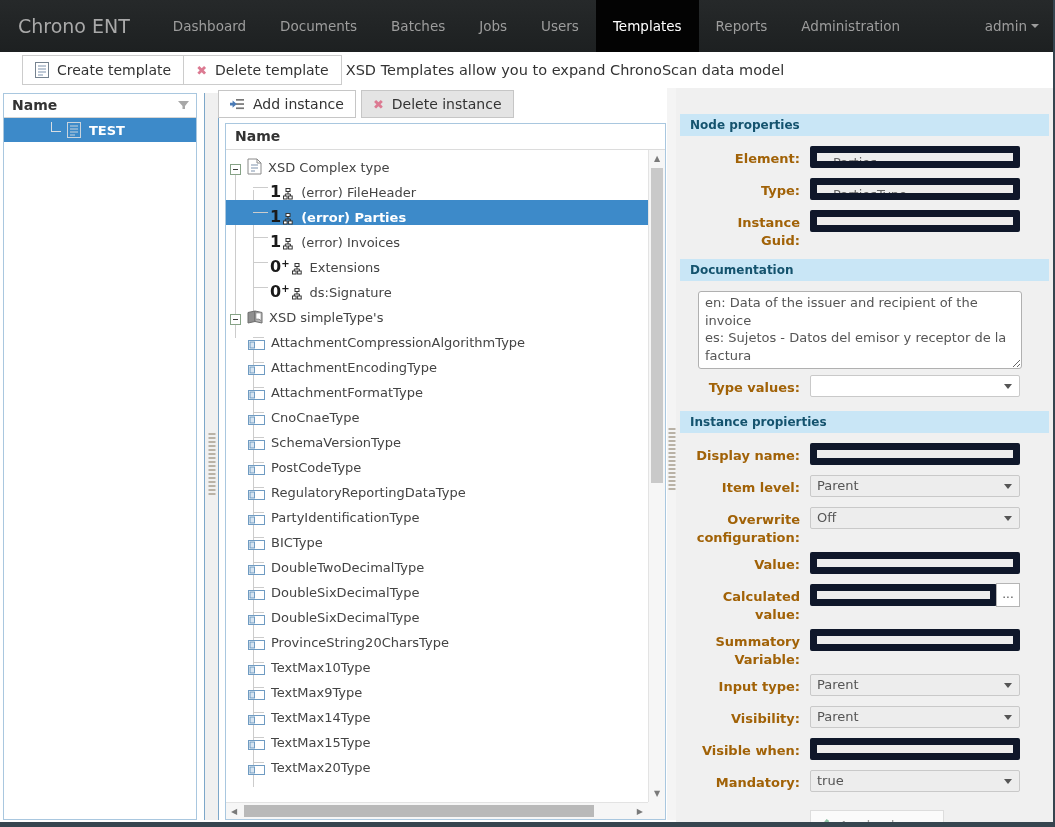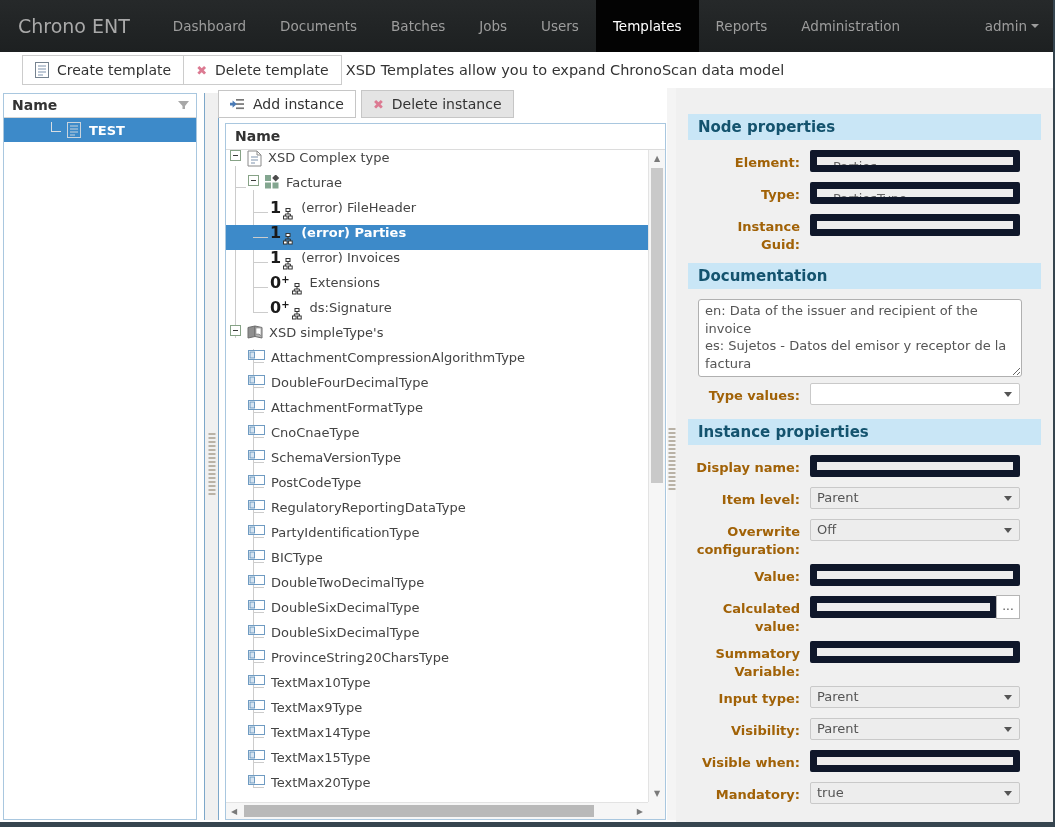--- a/index.html
+++ b/index.html
@@ -55,21 +55,21 @@
   .mid-head { height:26px; line-height:25px; font-size:14px; font-weight:bold; color:#333;
               padding-left:9px; border-bottom:1px solid #dcdcdc; }
   .tree-area { position:absolute; left:0; top:26px; right:17px; bottom:17px; overflow:hidden; }
   #tree-rows { position:relative; width:100%; height:100%; }
   .guide { position:absolute; width:1px; background:#ccc; }
   #guide-a { left:9px;  top:16px;  height:172px; }
   #guide-b { left:27px; top:40px;  height:122px; }
   #guide-c { left:27px; top:199px; height:438px; }
   .tree-row { position:relative; height:25px; display:flex; align-items:center; cursor:pointer; z-index:1; }
   .tick { position:absolute; top:12px; height:1px; background:#ccc; }
-  .row-inner { display:flex; align-items:flex-start; height:25px; }
+  .row-inner { display:flex; align-items:flex-end; height:25px; }
   .depth0 { margin-left:4px; } .depth1 { margin-left:22px; } .depth2 { margin-left:44px; }
   .expander { width:11px; height:11px; border:1px solid #86a286; background:#fff; position:relative;
               margin-right:6px; flex:none; cursor:pointer; }
   .expander::after { content:""; position:absolute; left:2px; right:2px; top:4px; height:1px; background:#3a3a3a; }
   .tlabel { font-size:13px; color:#444; margin-left:6px; white-space:nowrap; }
   .tree-row.selected { background:var(--sel,#3d8ac9); }
   .tree-row.selected .tlabel { color:#fff; font-weight:bold; }
   .badge { font-weight:bold; font-size:16px; color:#1a1a1a; line-height:1; margin-right:1px; }
   .badge sup { font-size:10px; vertical-align:top; line-height:1; }
   .icon { display:inline-flex; flex:none; }
@@ -80,22 +80,22 @@
              border-left:1px solid #e3e3e3; }
   .vthumb { position:absolute; top:18px; left:2px; width:12px; height:315px; background:#c9c9c9; cursor:pointer; }
   .hscroll { position:absolute; left:0; right:17px; bottom:0; height:17px; background:#f6f6f6;
              border-top:1px solid #e3e3e3; }
   .hthumb { position:absolute; left:18px; top:2px; height:12px; width:350px; background:#b9b9b9; cursor:pointer; }
   .sarrow { position:absolute; font-size:8px; color:#7a7a7a; cursor:pointer; }
   .corner { position:absolute; right:0; bottom:0; width:17px; height:17px; background:#f6f6f6; }
 
   
   .props { position:absolute; left:676px; top:88px; right:0; bottom:5px; background:#f0f0f0; overflow:hidden; }
-  .section-title { margin:10px 12px; background:var(--secbg,#c9e6f6); color:var(--sectx,#14536e);
-                   font-size:15px; font-weight:bold; padding:4px 10px; }
+  .section-title { margin:10px 4px; background:var(--secbg,#c9e6f6); color:var(--sectx,#14536e);
+                   font-size:12px; font-weight:bold; padding:4px 10px; }
   .section-title.first { margin-top:26px; }
   .prop-rows { padding-left:20px; }
   .prop-row { display:flex; margin:6px 0; min-height:26px; }
   .prop-label { width:104px; text-align:right; font-weight:bold; font-size:13px; color:#a16207;
                 padding-top:4px; line-height:1.35; }
   .prop-control { margin-left:10px; width:210px; display:flex; }
   .tinput { height:22px; flex:1; background:#ededed; border:7px solid #0f172a; border-radius:2px;
             font-size:13px; color:#666; padding:2px 16px; overflow:hidden; white-space:nowrap; }
   .tselect { height:22px; flex:1; background:#ededed; border:1px solid #c9c9c9; border-radius:2px;
              font-size:13px; color:#555; padding:2px 6px; position:relative; cursor:pointer; }
@@ -222,35 +222,20 @@
                   <path d="M10 1 v4 h4" fill="none" stroke="#8a8a8a"></path>
                   <line x1="4" y1="7" x2="11" y2="7" stroke="#7f93ad"></line>
                   <line x1="4" y1="10" x2="11" y2="10" stroke="#7f93ad"></line>
                   <line x1="4" y1="13" x2="8" y2="13" stroke="#7f93ad"></line>
                 </svg>
               </span>
               <span class="tlabel">XSD Complex type</span>
             </div>
           </div>
           <div class="tree-row">
-            <span class="tick" style="left: 9px; width: 11px;"></span>
-            <div class="row-inner depth1">
-              <span class="expander"></span>
-              <span class="icon icon-component-icon">
-                <svg width="15" height="15">
-                  <rect x="0" y="0" width="6" height="6" fill="#83a690"></rect>
-                  <rect x="0" y="7.5" width="6" height="6" fill="#83a690"></rect>
-                  <rect x="7.5" y="7.5" width="6" height="6" fill="#83a690"></rect>
-                  <rect x="8.2" y="0.4" width="5" height="5" fill="#4c4c4c" transform="rotate(45 10.7 2.9)"></rect>
-                </svg>
-              </span>
-              <span class="tlabel">Facturae</span>
-            </div>
-          </div>
-          <div class="tree-row">
             <span class="tick" style="left: 27px; width: 15px;"></span>
             <div class="row-inner depth2">
               <span class="badge">1</span>
               <span class="icon icon-element-icon">
                 <svg width="10" height="12" viewBox="0 0 10 12">
                   <rect x="3" y="0.5" width="4" height="3" fill="#fff" stroke="#333"></rect>
                   <rect x="0.5" y="8" width="3.6" height="3" fill="#fff" stroke="#333"></rect>
                   <rect x="5.6" y="8" width="3.6" height="3" fill="#fff" stroke="#333"></rect>
                   <path d="M5 3.5 V6 M2.3 8 V6 H7.4 V8" stroke="#333" fill="none"></path>
                 </svg>
@@ -345,21 +330,21 @@
           </div>
           <div class="tree-row">
             <span class="tick" style="left: 27px; width: 11px;"></span>
             <div class="row-inner depth1">
               <span class="icon icon-field-icon">
                 <svg width="17" height="10">
                   <rect x="0.5" y="0.5" width="16" height="9" fill="#fff" stroke="#6f9bc2"></rect>
                   <rect x="2" y="2" width="4.5" height="6" fill="#d7e4f0" stroke="#6f9bc2"></rect>
                 </svg>
               </span>
-              <span class="tlabel">DoubleFourDecimalType</span>
+              <span class="tlabel">AttachmentEncodingType</span>
             </div>
           </div>
           <div class="tree-row">
             <span class="tick" style="left: 27px; width: 11px;"></span>
             <div class="row-inner depth1">
               <span class="icon icon-field-icon">
                 <svg width="17" height="10">
                   <rect x="0.5" y="0.5" width="16" height="9" fill="#fff" stroke="#6f9bc2"></rect>
                   <rect x="2" y="2" width="4.5" height="6" fill="#d7e4f0" stroke="#6f9bc2"></rect>
                 </svg>

